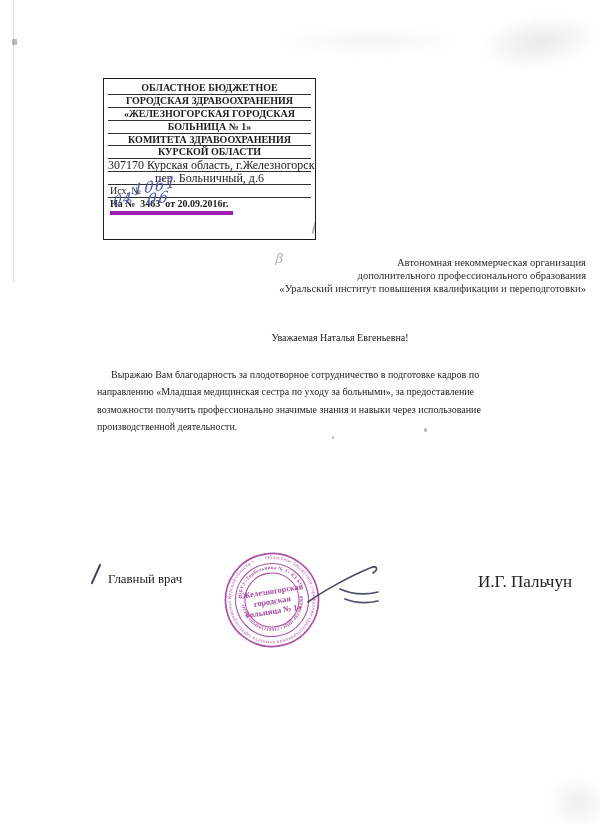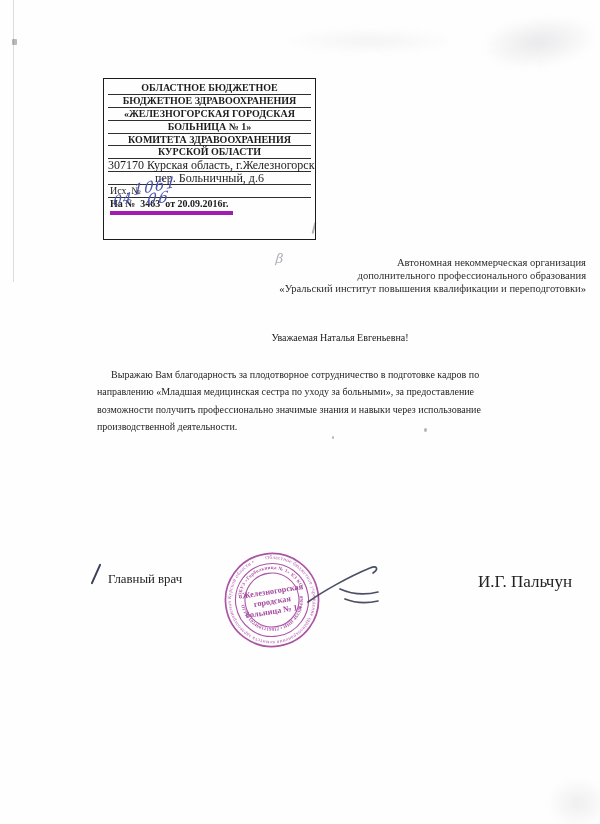--- a/index.html
+++ b/index.html
@@ -109,21 +109,21 @@
   <div class="edge-dot"></div>
   <div class="smudge s1"></div>
   <div class="smudge s2"></div>
   <div class="smudge s3"></div>
   <div class="tick-mark"></div>
   <div class="speck p1"></div>
   <div class="speck p2"></div>
 
   <div class="letterhead">
     <div class="lh-row lh-bold">ОБЛАСТНОЕ БЮДЖЕТНОЕ</div>
-    <div class="lh-row lh-bold">БЮДЖЕТНОЕ ЗДРАВООХРАНЕНИЯ</div>
+    <div class="lh-row lh-bold">ГОРОДСКАЯ ЗДРАВООХРАНЕНИЯ</div>
     <div class="lh-row lh-bold">«ЖЕЛЕЗНОГОРСКАЯ ГОРОДСКАЯ</div>
     <div class="lh-row lh-bold">БОЛЬНИЦА № 1»</div>
     <div class="lh-row lh-bold">КОМИТЕТА ЗДРАВООХРАНЕНИЯ</div>
     <div class="lh-row lh-bold">КУРСКОЙ ОБЛАСТИ</div>
     <div class="lh-row lh-addr">307170 Курская область, г.Железногорск</div>
     <div class="lh-row lh-addr">пер. Больничный, д.6</div>
     <div class="lh-row lh-left">
       <span>Исх. №</span>
     </div>
     <div class="lh-row lh-left lh-bold lh-last">

